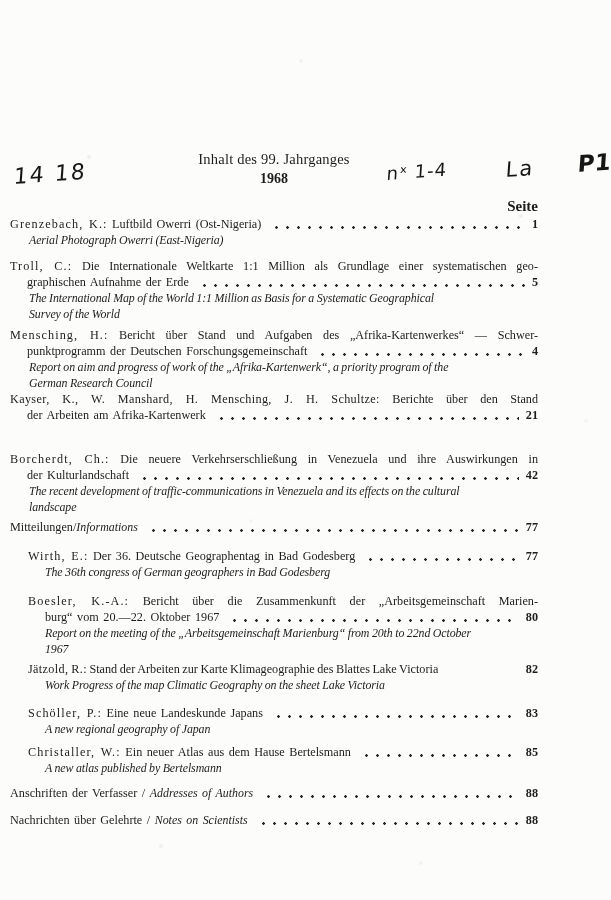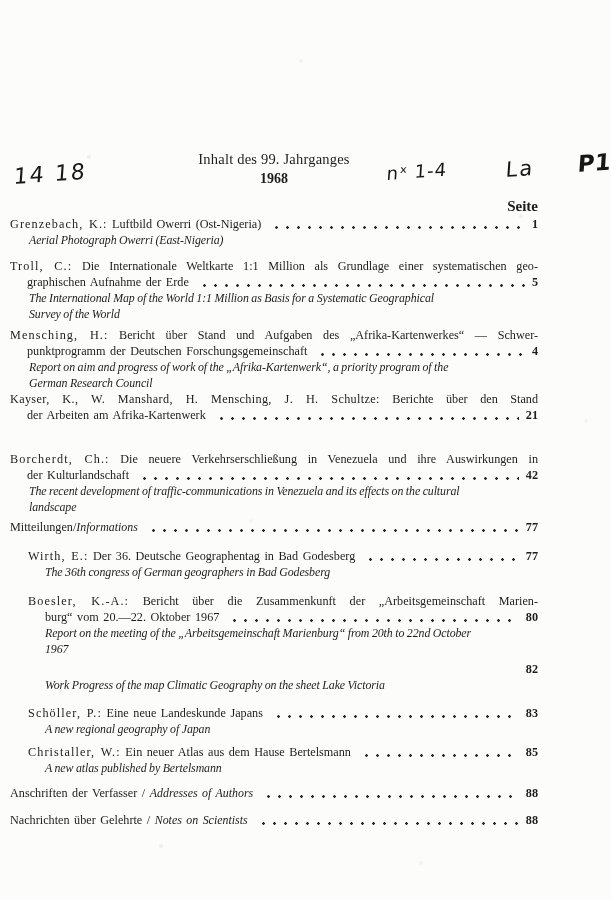--- a/index.html
+++ b/index.html
@@ -148,20 +148,21 @@
         <span class="txt">burg“ vom 20.—22. Oktober 1967</span>
         <span class="leader"></span>
         <span class="pg">80</span>
       </div>
       <div class="ln it-ln">Report on the meeting of the „Arbeitsgemeinschaft Marienburg“ from 20th to 22nd October</div>
       <div class="ln it-ln">1967</div>
     </div>
 
     <div class="entry sub" style="top:661px">
       <div class="ln row" style="word-spacing:-0.5px;">
+        <span class="txt"><span class="au tight">Jätzold, R.:</span> <span>Stand der Arbeiten zur Karte Klimageographie des Blattes Lake Victoria</span></span>
         <span class="leader" style="background:none;"></span>
         <span class="pg">82</span>
       </div>
       <div class="ln it-ln">Work Progress of the map Climatic Geography on the sheet Lake Victoria</div>
     </div>
 
     <div class="entry sub" style="top:705px">
       <div class="ln row">
         <span class="txt"><span class="au">Schöller, P.:</span> <span>Eine neue Landeskunde Japans</span></span>
         <span class="leader"></span>

